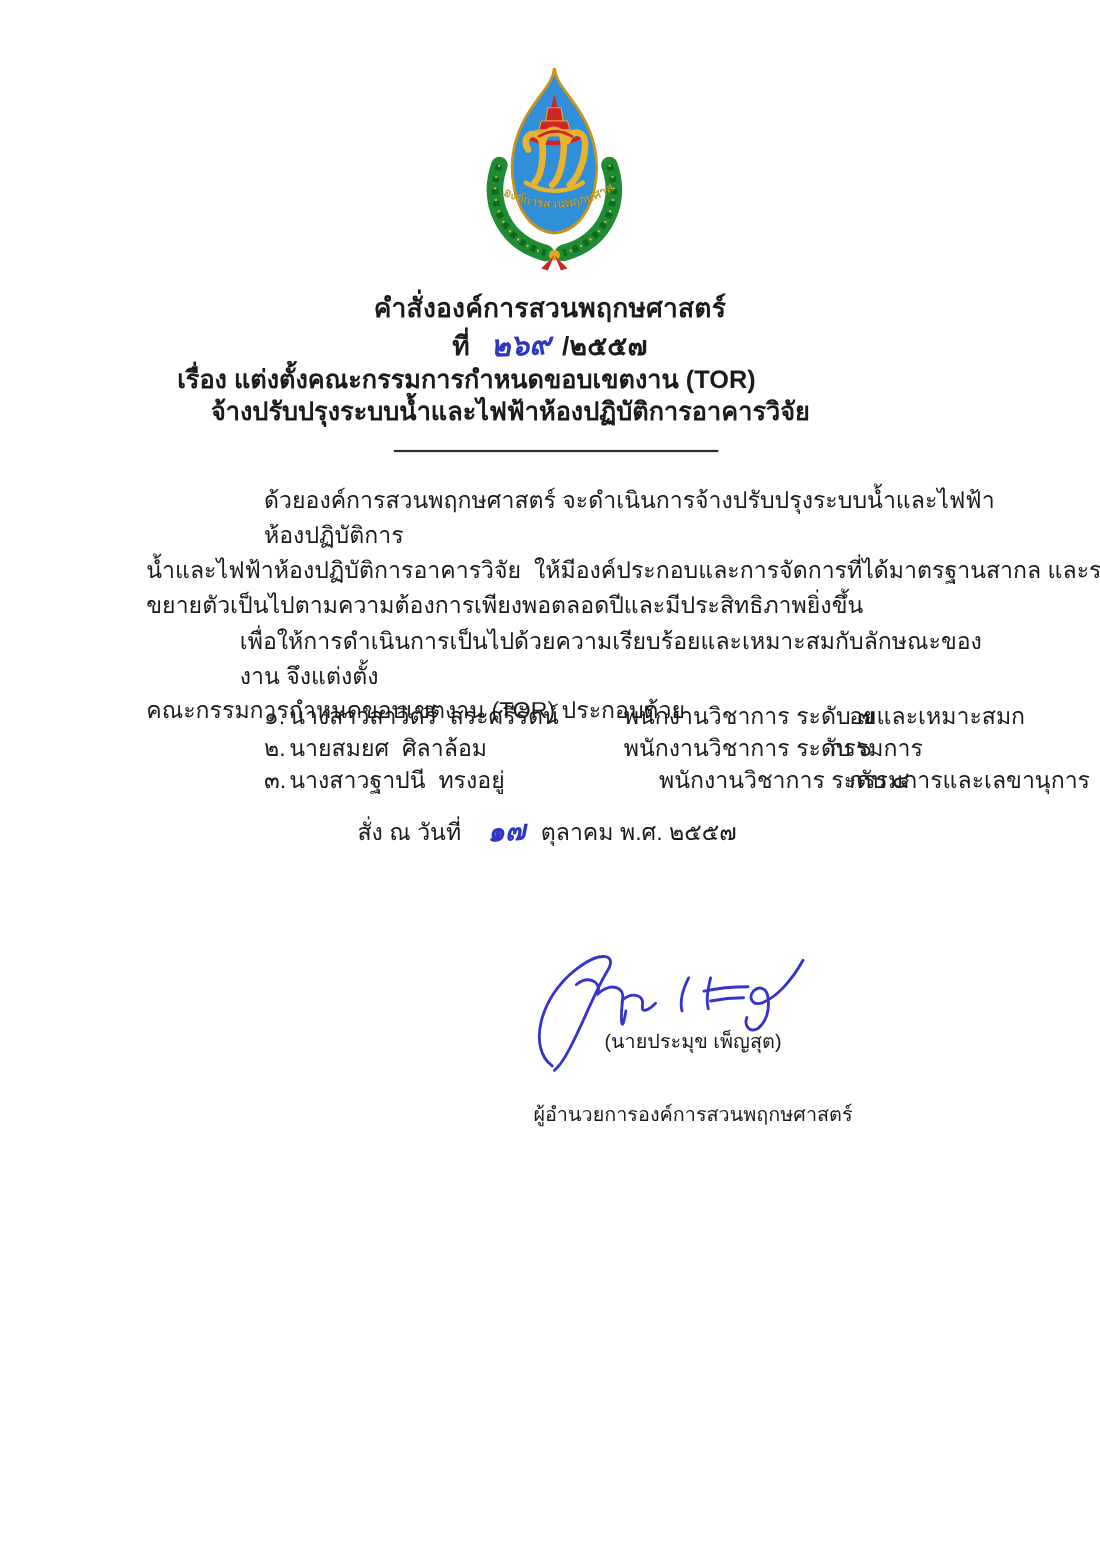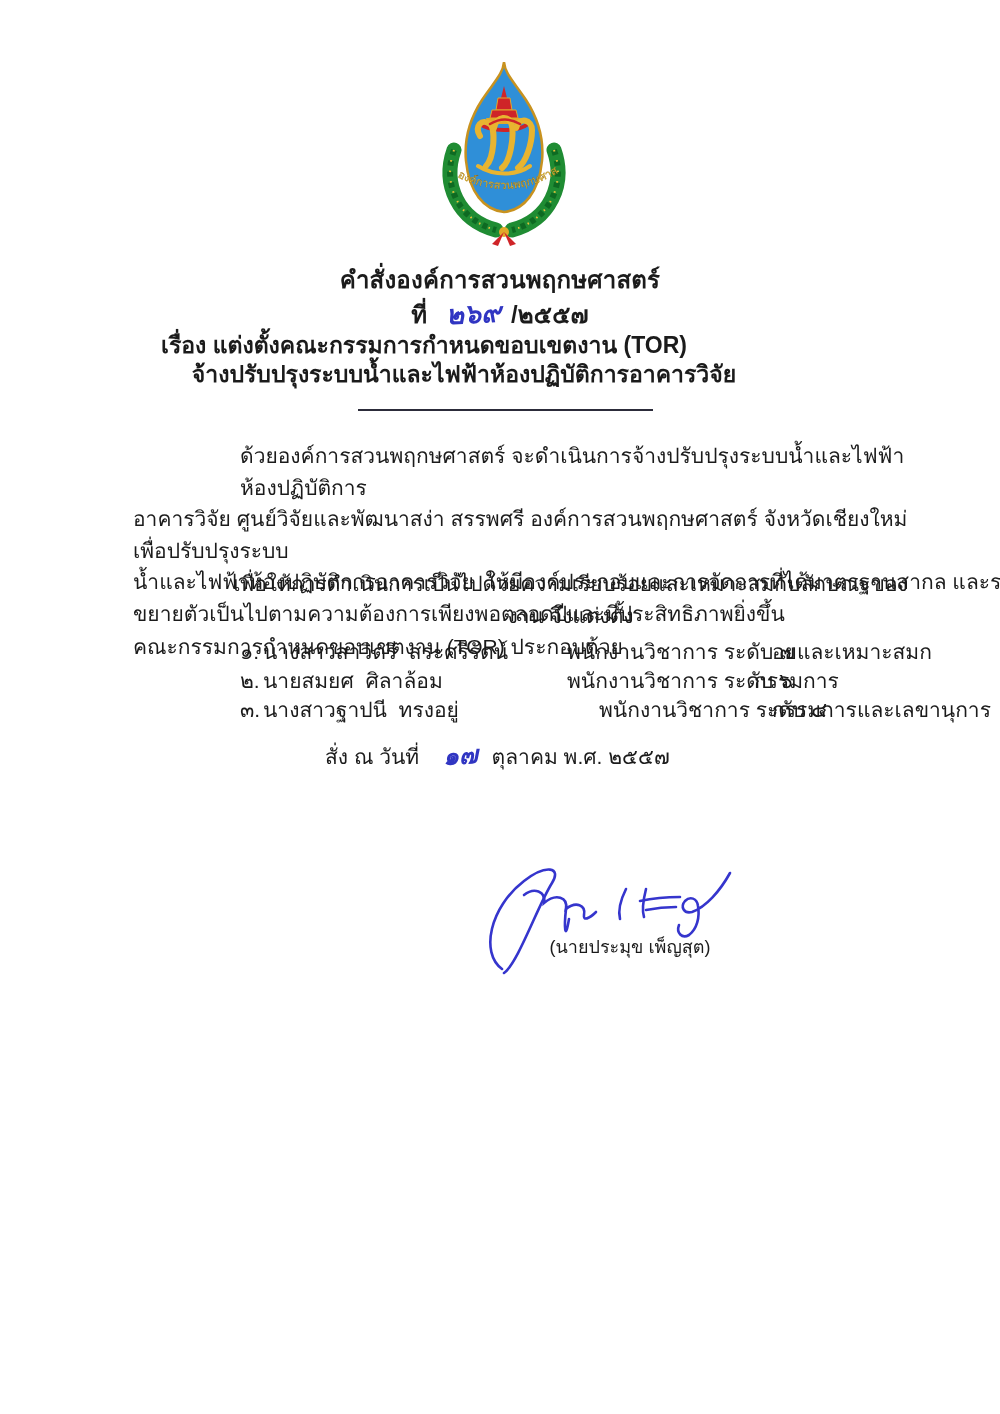--- a/index.html
+++ b/index.html
@@ -81,27 +81,26 @@
     <span class="doc-title">/๒๕๕๗</span>
   </div>
 
   <div class="abs center doc-sub" style="left:0;top:327px;width:848px;">เรื่อง แต่งตั้งคณะกรรมการกำหนดขอบเขตงาน (TOR)</div>
   <div class="abs center doc-sub" style="left:0;top:356px;width:928px;">จ้างปรับปรุงระบบน้ำและไฟฟ้าห้องปฏิบัติการอาคารวิจัย</div>
 
   <div class="abs divider" style="left:358px;top:409px;width:295px;"></div>
 
   <div class="abs body-text" style="left:133px;top:440px;width:790px;">
     <div style="padding-left:107px;">ด้วยองค์การสวนพฤกษศาสตร์ จะดำเนินการจ้างปรับปรุงระบบน้ำและไฟฟ้าห้องปฏิบัติการ</div>
-    <div>อาคารวิจัย ศูนย์วิจัยและพัฒนาสง่า สรรพศรี องค์การสวนพฤกษศาสตร์ จังหวัดเชียงใหม่ เพื่อปรับปรุงระบบ</div>
     <div class="keep-space">น้ำและไฟฟ้าห้องปฏิบัติการอาคารวิจัย  ให้มีองค์ประกอบและการจัดการที่ได้มาตรฐานสากล และรองรับการ</div>
     <div>ขยายตัวเป็นไปตามความต้องการเพียงพอตลอดปีและมีประสิทธิภาพยิ่งขึ้น</div>
   </div>
 
   <div class="abs body-text" style="left:133px;top:568px;width:790px;">
-    <div style="padding-left:85px;text-align:center;">เพื่อให้การดำเนินการเป็นไปด้วยความเรียบร้อยและเหมาะสมกับลักษณะของงาน จึงแต่งตั้ง</div>
+    <div style="padding-left:85px;">เพื่อให้การดำเนินการเป็นไปด้วยความเรียบร้อยและเหมาะสมกับลักษณะของงาน จึงแต่งตั้ง</div>
     <div>คณะกรรมการกำหนดขอบเขตงาน (TOR) ประกอบด้วย</div>
   </div>
 
   <div class="abs body-text row-item" style="left:0;top:636px;width:1000px;height:28px;">
     <span style="left:240px;">๑.</span>
     <span style="left:263px;">นางสาวสาวิตรี  สระศรีรัตน์</span>
     <span style="left:567px;">พนักงานวิชาการ ระดับ ๗</span>
     <span style="left:772px;">อยและเหมาะสมก</span>
   </div>
   <div class="abs body-text row-item" style="left:0;top:665px;width:1000px;height:28px;">
@@ -130,14 +129,15 @@
       <path d="M126,54 C124,72 125,88 129,64"></path>
       <path d="M186,34 C181,44 178,56 180,64"></path>
       <path d="M206,34 C203,46 202,56 204,62"></path>
       <path d="M200,46 C214,43 228,42 240,42"></path>
       <path d="M206,55 C216,53 228,52 236,52"></path>
       <path d="M290,18 C280,36 266,52 252,57 C244,59 240,52 245,46 C250,41 257,43 258,51 C260,62 257,74 249,80 C242,84 236,78 239,70"></path>
     </svg>
   </div>
 
   <div class="abs center sig-text" style="left:450px;top:932px;width:360px;">(นายประมุข  เพ็ญสุต)</div>
+  <div class="abs center sig-text" style="left:380px;top:998px;width:500px;">ผู้อำนวยการองค์การสวนพฤกษศาสตร์</div>
 
 </div>
 
 </body></html>

